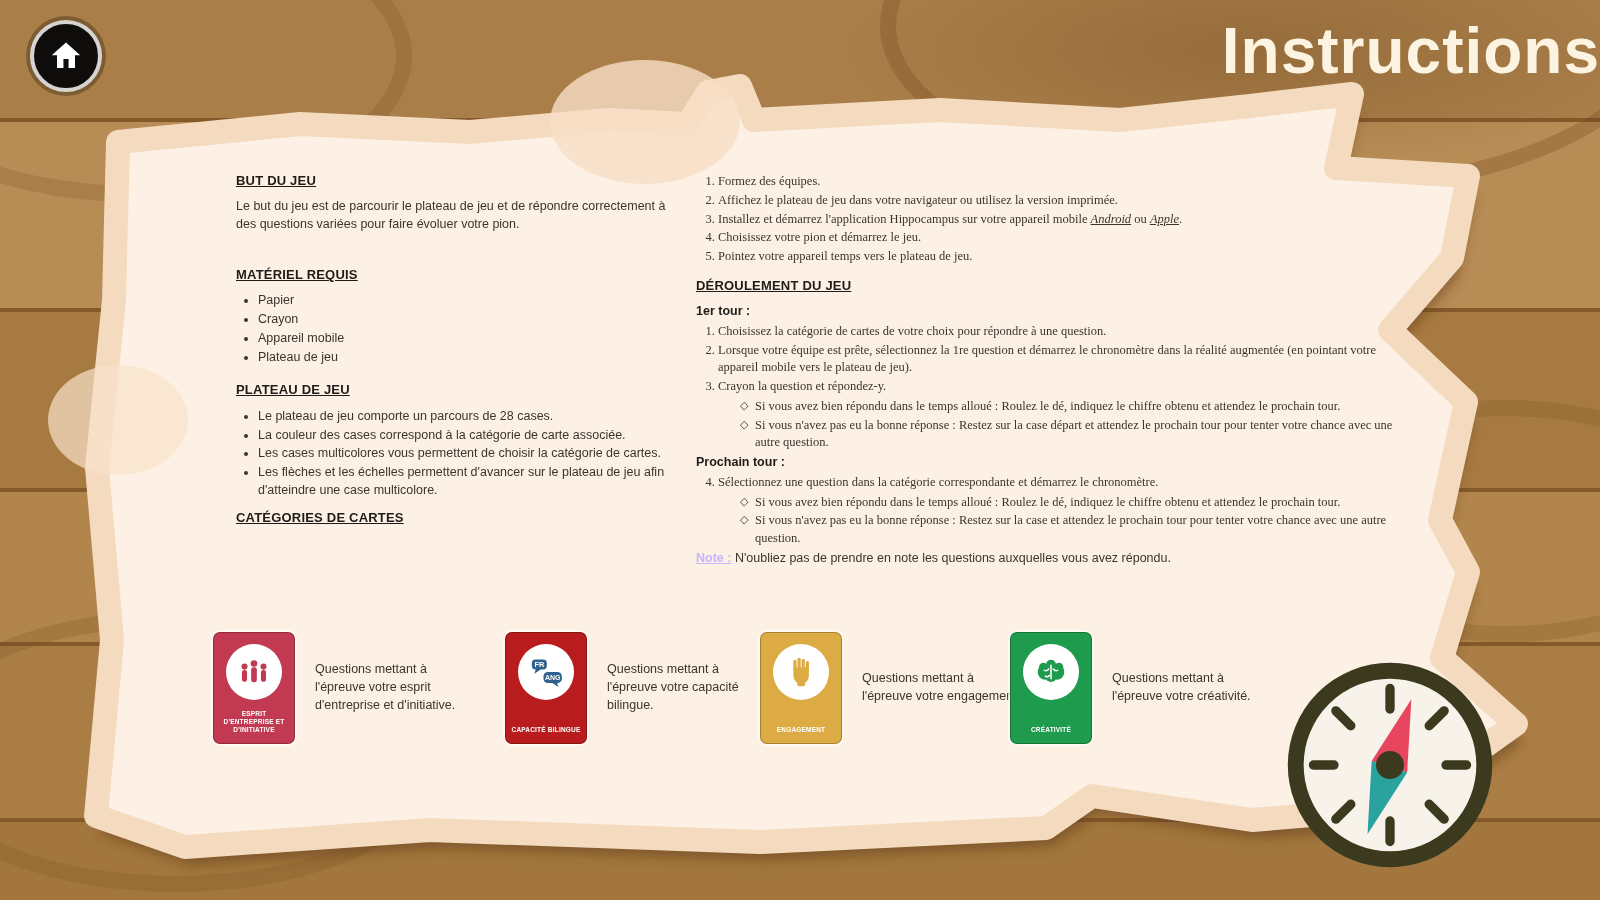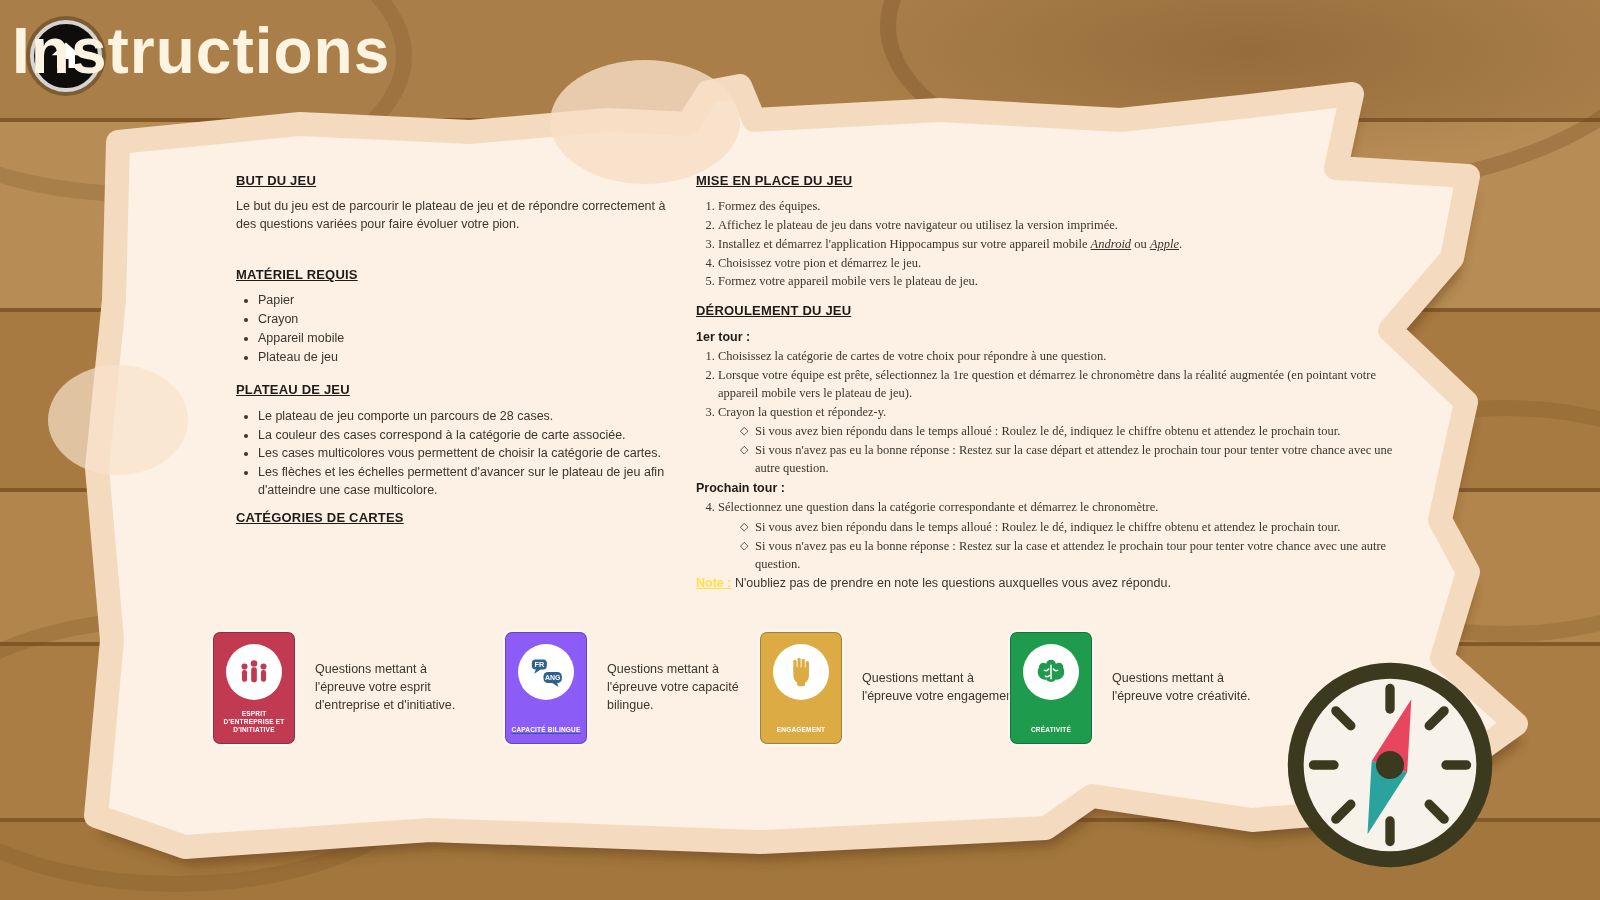--- a/index.html
+++ b/index.html
@@ -20,21 +20,21 @@
       #83592a 818px,#83592a 822px,
       #a2763d 822px,#a2763d 100%);}
   .swirl{position:absolute;border-radius:50%;border:16px solid rgba(120,78,32,.22);}
   .sw1{width:520px;height:260px;left:-140px;top:-90px;}
   .sw2{width:760px;height:320px;left:880px;top:-150px;border-color:rgba(110,70,28,.28);}
   .sw3{width:420px;height:210px;left:1280px;top:400px;}
   .sw4{width:520px;height:250px;left:-100px;top:610px;}
   .shade{position:absolute;width:820px;height:240px;left:840px;top:-70px;
     background:radial-gradient(closest-side,rgba(105,66,26,.30),transparent);}
   
-  .title{position:absolute;left:12px;right:0;top:14px;margin:0;text-align:left;
+  .title{position:absolute;left:12px;right:0;top:14px;margin:0;text-align:right;
     font-size:64px;font-weight:800;color:#fdf3e1;letter-spacing:1px;}
   .home{position:absolute;left:30px;top:20px;width:72px;height:72px;border-radius:50%;
     background:#0e0d0c;border:4px solid #d6d4d2;box-shadow:0 0 0 4px rgba(45,28,10,.35);
     display:flex;align-items:center;justify-content:center;cursor:pointer;padding:0;}
   
   .parchment{position:absolute;inset:0;}
   
   .col{position:absolute;font-size:12.5px;line-height:1.42;}
   .col-left{left:212px;top:172px;width:452px;margin-left:24px;}
   .col-right{left:696px;top:172px;width:700px;}
@@ -47,21 +47,21 @@
   .two-col .c2{flex:1;}
   ul.dot{list-style:disc;margin:0 0 0 4px;padding-left:18px;}
   ul.dot li{margin:1px 0;}
   ol.num{list-style:decimal;margin:0;padding-left:22px;}
   ol.num li{margin:1px 0;font-family:Liberation Serif, serif;}
   ul.diamond{list-style:none;margin:2px 0 2px 0;padding-left:22px;}
   ul.diamond li{position:relative;padding-left:15px;margin:1px 0;}
   ul.diamond li::before{content:"◇";position:absolute;left:0;top:0;font-size:11px;}
   .subhead{font-weight:700;color:#1f1c18;margin:2px 0 2px 0;}
   .note{margin-top:4px;}
-  .note strong{color:#fde047;text-decoration:underline;}
+  .note strong{color:#c4b5fd;text-decoration:underline;}
   a.link{color:#3b352d;font-style:italic;text-decoration:underline;cursor:pointer;}
   
   .card-group{position:absolute;display:flex;align-items:center;}
   .cg1{left:213px;top:632px;}
   .cg2{left:505px;top:632px;}
   .cg3{left:760px;top:632px;}
   .cg4{left:1010px;top:632px;}
   .card{width:80px;height:110px;border-radius:7px;border:1px solid rgba(0,0,0,.25);
     box-shadow:0 0 0 2px rgba(255,255,255,.55);display:flex;flex-direction:column;
     align-items:center;flex-shrink:0;}
@@ -136,27 +136,26 @@
       <li>Le plateau de jeu comporte un parcours de 28 cases.</li>
       <li>La couleur des cases correspond à la catégorie de carte associée.</li>
       <li>Les cases multicolores vous permettent de choisir la catégorie de cartes.</li>
       <li>Les flèches et les échelles permettent d'avancer sur le plateau de jeu afin d'atteindre une case multicolore.</li>
     </ul>
     <div class="gap" style="height:8px"></div>
     <h2 class="sec">CATÉGORIES DE CARTES</h2>
   </div>
 
   <div class="col col-right">
-    <h2 class="sec">MISE EN PLACE DU JEU</h2>
     <ol class="num">
       <li>Formez des équipes.</li>
       <li>Affichez le plateau de jeu dans votre navigateur ou utilisez la version imprimée.</li>
       <li><span>Installez et démarrez l'application Hippocampus sur votre appareil mobile </span><a class="link">Android</a><span> ou </span><a class="link">Apple</a><span>.</span></li>
       <li>Choisissez votre pion et démarrez le jeu.</li>
-      <li>Formez votre appareil mobile vers le plateau de jeu.</li>
+      <li>Pointez votre appareil temps vers le plateau de jeu.</li>
     </ol>
     <div class="gap" style="height:10px"></div>
     <h2 class="sec">DÉROULEMENT DU JEU</h2>
     <div class="subhead">1er tour :</div>
     <ol class="num">
       <li>Choisissez la catégorie de cartes de votre choix pour répondre à une question.</li>
       <li>Lorsque votre équipe est prête, sélectionnez la 1re question et démarrez le chronomètre dans la réalité augmentée (en pointant votre appareil mobile vers le plateau de jeu).</li>
       <li>
         <span>Crayon la question et répondez-y.</span>
         <ul class="diamond">
@@ -191,21 +190,21 @@
               <rect x="16.4" y="10.7" width="3.2" height="7.5" rx="1.4"></rect>
           </g>
         </svg>
       </div>
       <div class="card-label">ESPRIT D'ENTREPRISE ET D'INITIATIVE</div>
     </div>
     <p class="card-desc">Questions mettant à l'épreuve votre esprit d'entreprise et d'initiative.</p>
   </div>
 
   <div class="card-group cg2">
-    <div class="card" style="background: #8b5cf6; color: rgb(47, 97, 142); text-decoration: underline;">
+    <div class="card" style="background: #b91c1c; color: rgb(47, 97, 142);">
       <div class="card-circle">
         <svg width="40" height="40" viewBox="0 0 24 24">
           <g fill="currentColor">
             <rect x="3.5" y="4.5" width="9" height="6" rx="2.2"></rect>
             <path d="M6 10 L5 13 L9 10.4 Z"></path>
             <rect x="10.5" y="12" width="11" height="6.6" rx="2.6"></rect>
             <path d="M18.5 18 L19.5 21 L15.5 18.4 Z"></path>
           </g>
           <text x="8" y="9" font-size="4.4" font-weight="bold" fill="#ffffff" text-anchor="middle" font-family="Liberation Sans, sans-serif">FR</text>
           <text x="16" y="16.9" font-size="4.2" font-weight="bold" fill="#ffffff" text-anchor="middle" font-family="Liberation Sans, sans-serif">ANG</text>

